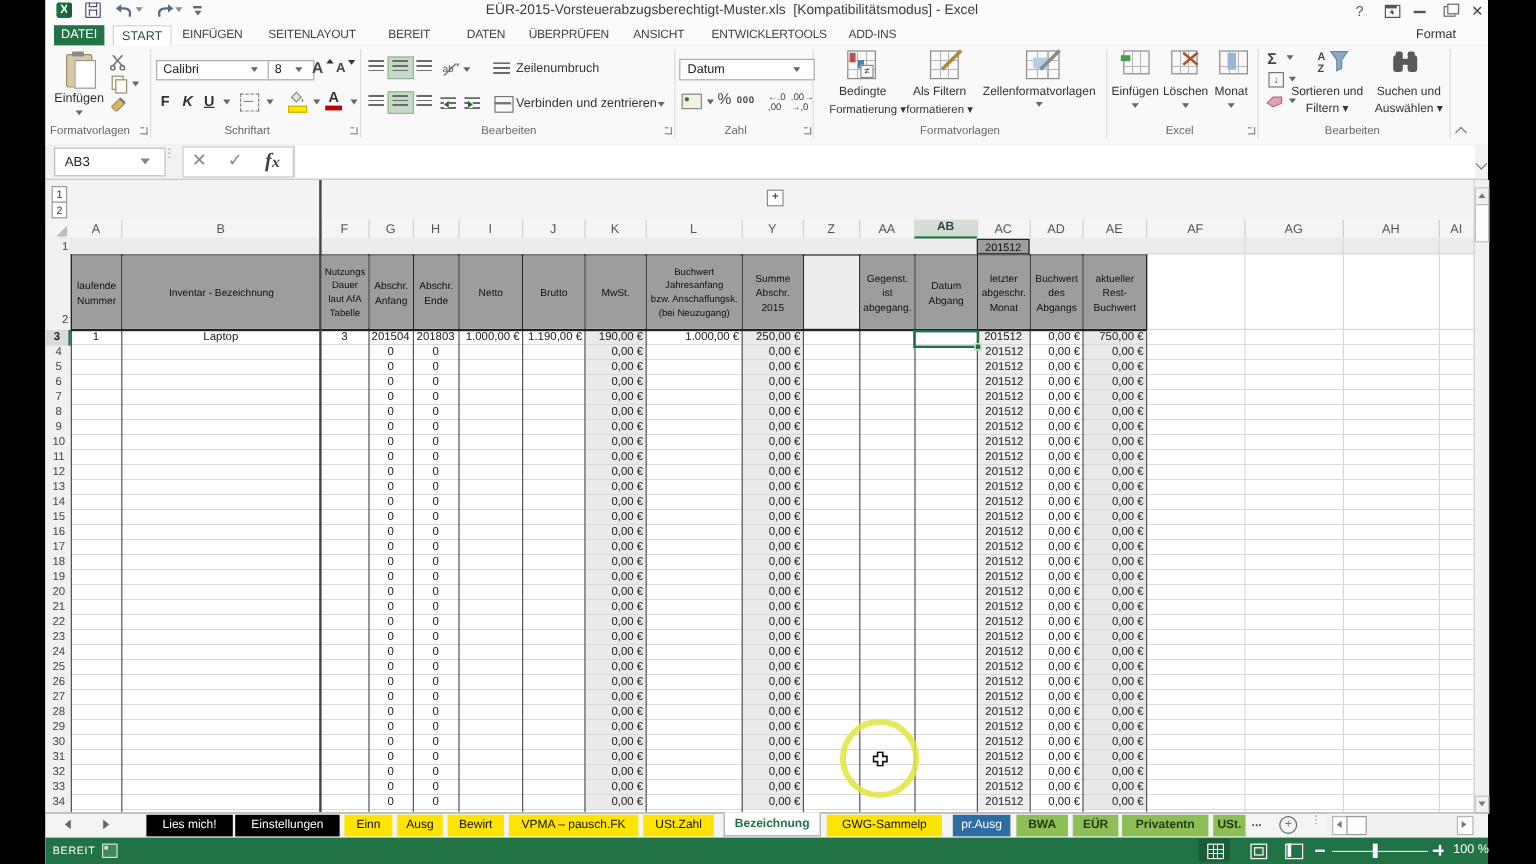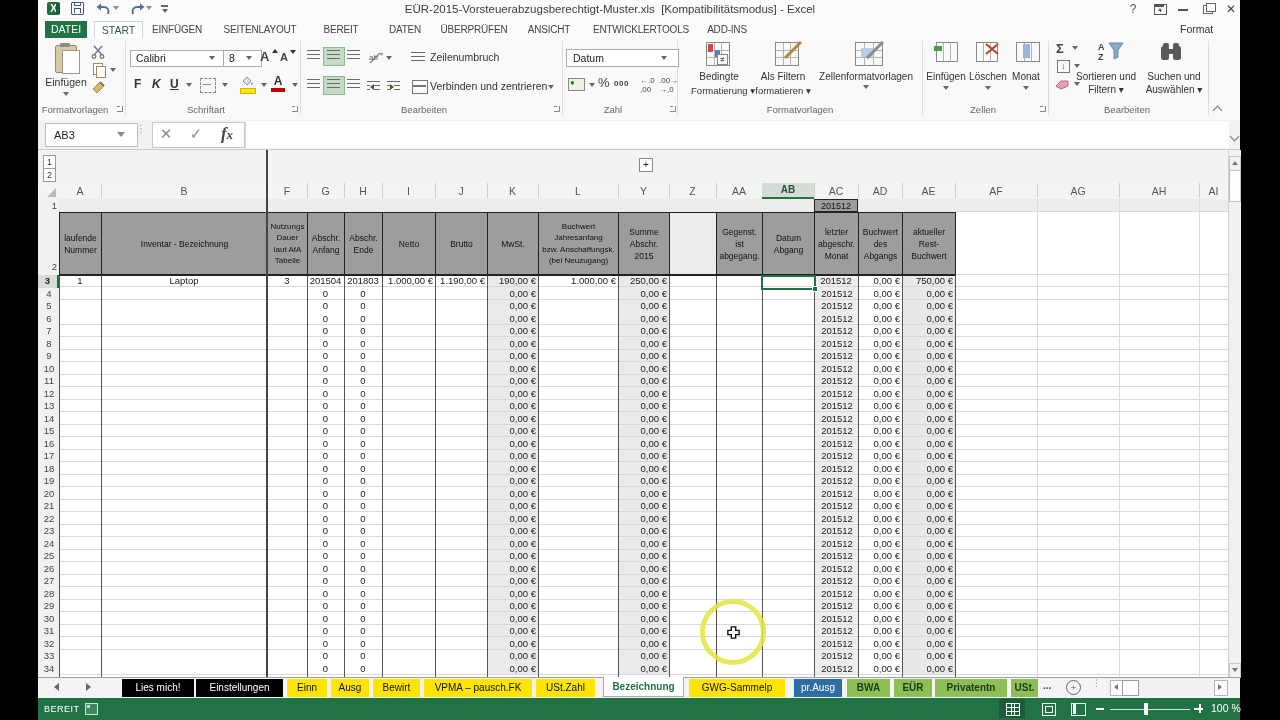--- a/index.html
+++ b/index.html
@@ -49,21 +49,21 @@
 <div style="position:absolute;left:562px;top:41px;width:1px;height:74px;background:#ddd"></div>
 <div style="position:absolute;left:677px;top:41px;width:1px;height:74px;background:#ddd"></div>
 <div style="position:absolute;left:922px;top:41px;width:1px;height:74px;background:#ddd"></div>
 <div style="position:absolute;left:1048px;top:41px;width:1px;height:74px;background:#ddd"></div>
 <div style="position:absolute;left:1208px;top:41px;width:1px;height:74px;background:#ddd"></div>
 <div style="position:absolute;left:5px;top:104px;width:140px;height:11px;text-align:center;font-size:9.5px;color:#666;font-family:&quot;Liberation Sans&quot;,sans-serif;">Formatvorlagen</div>
 <div style="position:absolute;left:136px;top:104px;width:140px;height:11px;text-align:center;font-size:9.5px;color:#666;font-family:&quot;Liberation Sans&quot;,sans-serif;">Schriftart</div>
 <div style="position:absolute;left:354px;top:104px;width:140px;height:11px;text-align:center;font-size:9.5px;color:#666;font-family:&quot;Liberation Sans&quot;,sans-serif;">Bearbeiten</div>
 <div style="position:absolute;left:543px;top:104px;width:140px;height:11px;text-align:center;font-size:9.5px;color:#666;font-family:&quot;Liberation Sans&quot;,sans-serif;">Zahl</div>
 <div style="position:absolute;left:730px;top:104px;width:140px;height:11px;text-align:center;font-size:9.5px;color:#666;font-family:&quot;Liberation Sans&quot;,sans-serif;">Formatvorlagen</div>
-<div style="position:absolute;left:913px;top:104px;width:140px;height:11px;text-align:center;font-size:9.5px;color:#666;font-family:&quot;Liberation Sans&quot;,sans-serif;">Zellen</div>
+<div style="position:absolute;left:913px;top:104px;width:140px;height:11px;text-align:center;font-size:9.5px;color:#666;font-family:&quot;Liberation Sans&quot;,sans-serif;">Excel</div>
 <div style="position:absolute;left:1057px;top:104px;width:140px;height:11px;text-align:center;font-size:9.5px;color:#666;font-family:&quot;Liberation Sans&quot;,sans-serif;">Bearbeiten</div>
 <div style="position:absolute;left:117px;top:106px;width:5px;height:5px;border-right:1px solid #888;border-bottom:1px solid #888"></div>
 <div style="position:absolute;left:117px;top:106px;width:3px;height:1px;background:#888"></div>
 <div style="position:absolute;left:292px;top:106px;width:5px;height:5px;border-right:1px solid #888;border-bottom:1px solid #888"></div>
 <div style="position:absolute;left:292px;top:106px;width:3px;height:1px;background:#888"></div>
 <div style="position:absolute;left:554px;top:106px;width:5px;height:5px;border-right:1px solid #888;border-bottom:1px solid #888"></div>
 <div style="position:absolute;left:554px;top:106px;width:3px;height:1px;background:#888"></div>
 <div style="position:absolute;left:670px;top:106px;width:5px;height:5px;border-right:1px solid #888;border-bottom:1px solid #888"></div>
 <div style="position:absolute;left:670px;top:106px;width:3px;height:1px;background:#888"></div>
 <div style="position:absolute;left:1040px;top:106px;width:5px;height:5px;border-right:1px solid #888;border-bottom:1px solid #888"></div>

